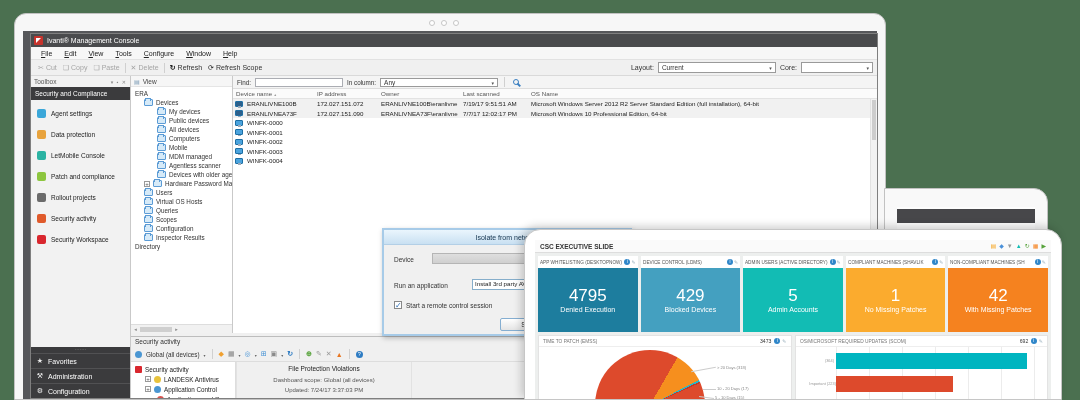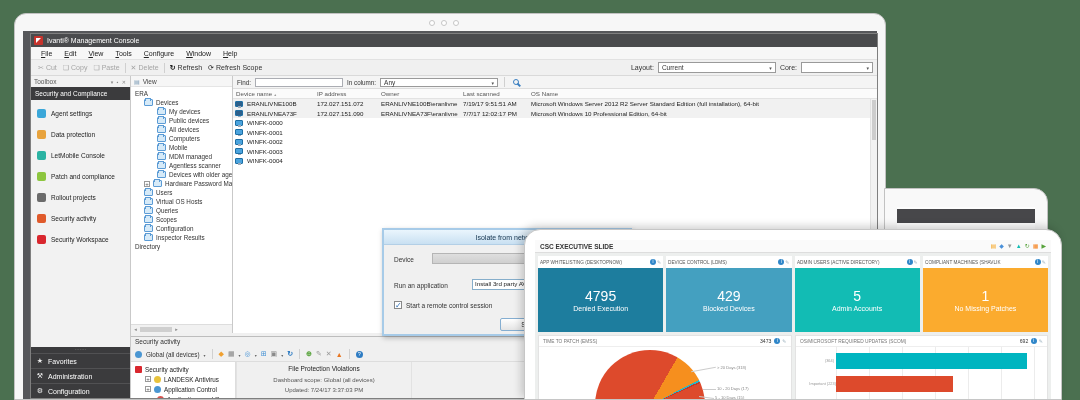--- a/index.html
+++ b/index.html
@@ -158,21 +158,21 @@
 .dic7::after{content:"▶";color:#57a33b}
 .kpis{display:flex;gap:3px;margin:3px;height:76px}
 .kpi{flex:1;display:flex;flex-direction:column;min-width:0}
 .kpi-head{height:12px;display:flex;align-items:center;gap:1px;padding:0 2px;background:#fff;overflow:hidden;flex:none}
 .kpi-title{flex:1;font-size:6px;transform:scale(.78);transform-origin:left center;white-space:nowrap;color:#555;min-width:0}
 .info{width:6px;height:6px;border-radius:50%;background:#2f86c9;color:#fff;font-size:4.5px;line-height:6px;text-align:center;flex:none}
 .info::after{content:"i"}
 .lnk{color:#9ab0bd;font-size:5px;flex:none}
 .lnk::after{content:"✎"}
 .kpi-body{flex:1;display:flex;flex-direction:column;align-items:center;justify-content:center;color:#fff}
-.kpi-val{font-size:14px;line-height:1}
+.kpi-val{font-size:17px;line-height:1}
 .kpi-lab{font-size:7px;margin-top:2px;white-space:nowrap}
 .charts{display:flex;gap:3px;margin:0 3px;height:120px}
 .chart{flex:1;background:#fff;border:1px solid #e3e3e3;position:relative;overflow:hidden}
 .ch-head{height:11px;display:flex;align-items:center;gap:2px;padding:0 4px;border-bottom:1px solid #eee}
 .ch-title{font-size:6px;transform:scale(.8);transform-origin:left center;color:#777;white-space:nowrap}
 .ch-right{margin-left:auto;display:flex;align-items:center;gap:2px}
 .ch-count{font-size:6px;transform:scale(.85);color:#333}
 .pie{position:absolute;left:56px;top:14px;width:110px;height:110px;border-radius:50%}
 .plab{position:absolute;font-size:6px;transform:scale(.68);transform-origin:left center;color:#888;white-space:nowrap}
 .pl1{left:178px;top:29px}.pl2{left:178px;top:50px}.pl3{left:176px;top:59px}
@@ -602,20 +602,31 @@
           <div class="kpi-head">
               <span class="kpi-title">COMPLIANT MACHINES (SHAVLIK</span>
               <span class="info"></span>
               <span class="lnk"></span>
             </div>
           <div class="kpi-body" style="background-color: rgb(251, 171, 46);">
               <span class="kpi-val">1</span>
               <span class="kpi-lab">No Missing Patches</span>
             </div>
         </div>
+        <div class="kpi">
+          <div class="kpi-head">
+              <span class="kpi-title">NON-COMPLIANT MACHINES (SH</span>
+              <span class="info"></span>
+              <span class="lnk"></span>
+            </div>
+          <div class="kpi-body" style="background-color: rgb(245, 130, 31);">
+              <span class="kpi-val">42</span>
+              <span class="kpi-lab">With Missing Patches</span>
+            </div>
+        </div>
       </div>
       <div class="charts">
         <div class="chart">
           <div class="ch-head">
             <span class="ch-title">TIME TO PATCH (EMSS)</span>
             <span class="ch-right">
                 <span class="ch-count">3473</span>
                 <span class="info"></span>
                 <span class="lnk"></span>
               </span>

